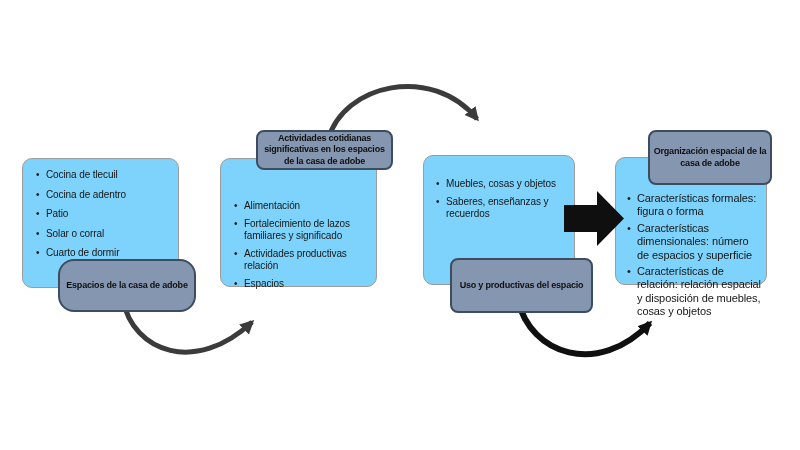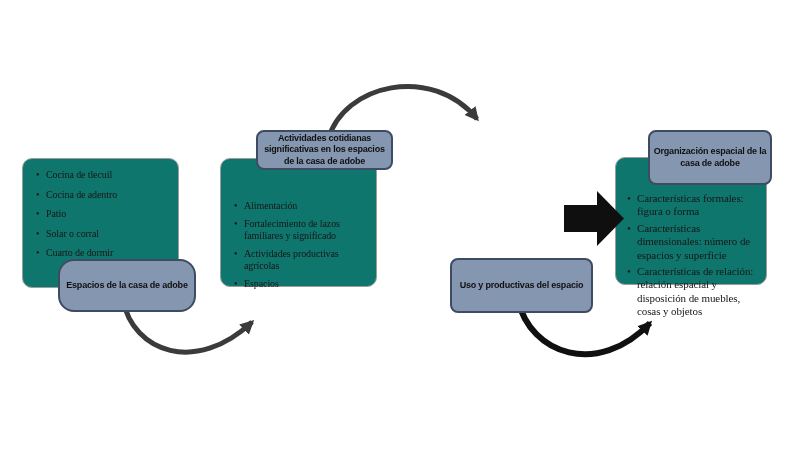--- a/index.html
+++ b/index.html
@@ -14,27 +14,26 @@
   svg.arrow-layer {
     position: absolute;
     left: 0; top: 0;
     width: 800px; height: 450px;
     pointer-events: none;
   }
   #arrows-bg { z-index: 1; }
   #arrows-fg { z-index: 4; }
   .gray-box {
     position: absolute;
-    background: #0f766e;
+    background: #7dd3fc;
     border: 1.5px solid #9c9c9c;
     border-radius: 10px;
     box-sizing: border-box;
     z-index: 2;
     color: #161616;
-    font-family: Liberation Serif, serif;
   }
   .blue-box {
     position: absolute;
     background: #8496b0;
     border: 2px solid #3e4c62;
     border-radius: 8px;
     box-sizing: border-box;
     z-index: 3;
     display: flex;
     align-items: center;
@@ -107,28 +106,34 @@
       </ul>
   </div>
   <div id="blue1" class="blue-box one-line">
     <span>Espacios de la casa de adobe</span>
   </div>
 
   <div id="gray2" class="gray-box">
     <ul class="bullets">
         <li>Alimentación</li>
         <li>Fortalecimiento de lazos familiares y significado</li>
-        <li>Actividades productivas agrícolas</li>
+        <li>Actividades productivas relación</li>
         <li>Espacios</li>
       </ul>
   </div>
   <div id="blue2" class="blue-box">
     <span>Actividades cotidianas significativas en los espacios de la casa de adobe</span>
   </div>
 
+  <div id="gray3" class="gray-box">
+    <ul class="bullets">
+        <li>Muebles, cosas y objetos</li>
+        <li>Saberes, enseñanzas y recuerdos</li>
+      </ul>
+  </div>
   <div id="blue3" class="blue-box one-line">
     <span>Uso y productivas del espacio</span>
   </div>
 
   <div id="gray4" class="gray-box">
     <ul class="bullets">
         <li>Características formales: figura o forma</li>
         <li>Características dimensionales: número de espacios y superficie</li>
         <li>Características de relación: relación espacial y disposición de muebles, cosas y objetos</li>
       </ul>

